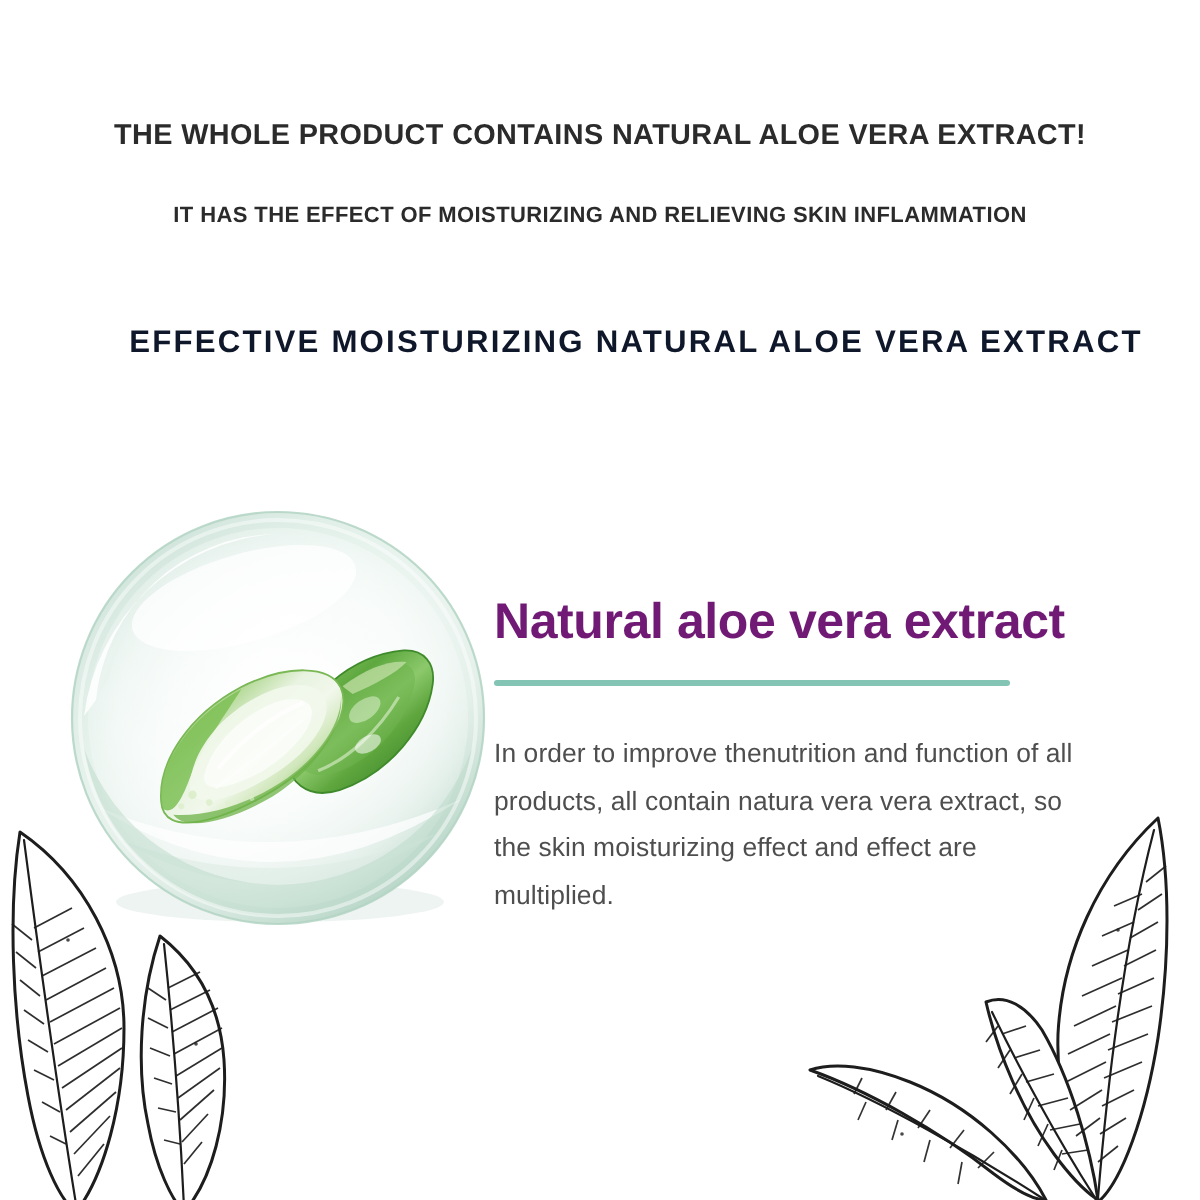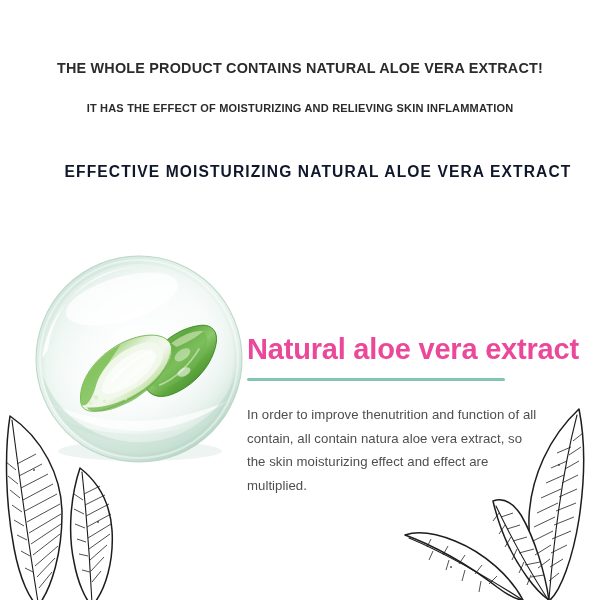--- a/index.html
+++ b/index.html
@@ -72,27 +72,26 @@
   }
 
   
   .content-col {
     position: absolute;
     left: 247px;
     top: 296px;
     width: 320px;
   }
   .content-title {
-    color: #ec4899;
-    font-size: 29px;
+    color: #701a75;
+    font-size: 25px;
     font-weight: bold;
     letter-spacing: -0.2px;
     line-height: 30px;
     white-space: nowrap;
-    margin-top: 38px;
   }
   .content-rule {
     margin-top: 14px;
     width: 258px;
     height: 3px;
     background: #84c4b4;
     border-radius: 2px;
   }
   .content-body {
     margin-top: 22px;
@@ -215,21 +214,21 @@
       <ellipse cx="150" cy="118" rx="7" ry="4" fill="#ffffff" opacity="0.55" transform="rotate(-28 150 118)"></ellipse>
     </g>
 
     <circle cx="105" cy="105" r="103" fill="none" stroke="#b2d3c3" stroke-width="1.1" opacity="0.85"></circle>
     <circle cx="105" cy="105" r="99" fill="none" stroke="#ffffff" stroke-width="2" opacity="0.45"></circle>
   </svg>
 
   <div class="content-col">
     <div class="content-title">Natural aloe vera extract</div>
     <div class="content-rule"></div>
-    <div class="content-body">In order to improve thenutrition and function of all contain, all contain natura aloe vera extract, so the skin moisturizing effect and effect are multiplied.</div>
+    <div class="content-body">In order to improve thenutrition and function of all products, all contain natura vera vera extract, so the skin moisturizing effect and effect are multiplied.</div>
   </div>
 
   <svg class="leafart leafart-left" viewBox="0 0 210 190">
     <g fill="#ffffff" stroke="#1d1d1d" stroke-width="1.5" stroke-linejoin="round" stroke-linecap="round">
 
       <path d="M 18 6 C 12 44 14 96 22 138 C 28 170 38 190 46 196
                C 60 178 70 142 70 104 C 70 66 50 28 18 6 Z"></path>
       <path d="M 20 10 C 26 56 34 118 46 192" fill="none" stroke-width="1.1"></path>
 
       <path d="M 88 58 C 78 88 76 124 82 152 C 86 174 94 190 100 196

